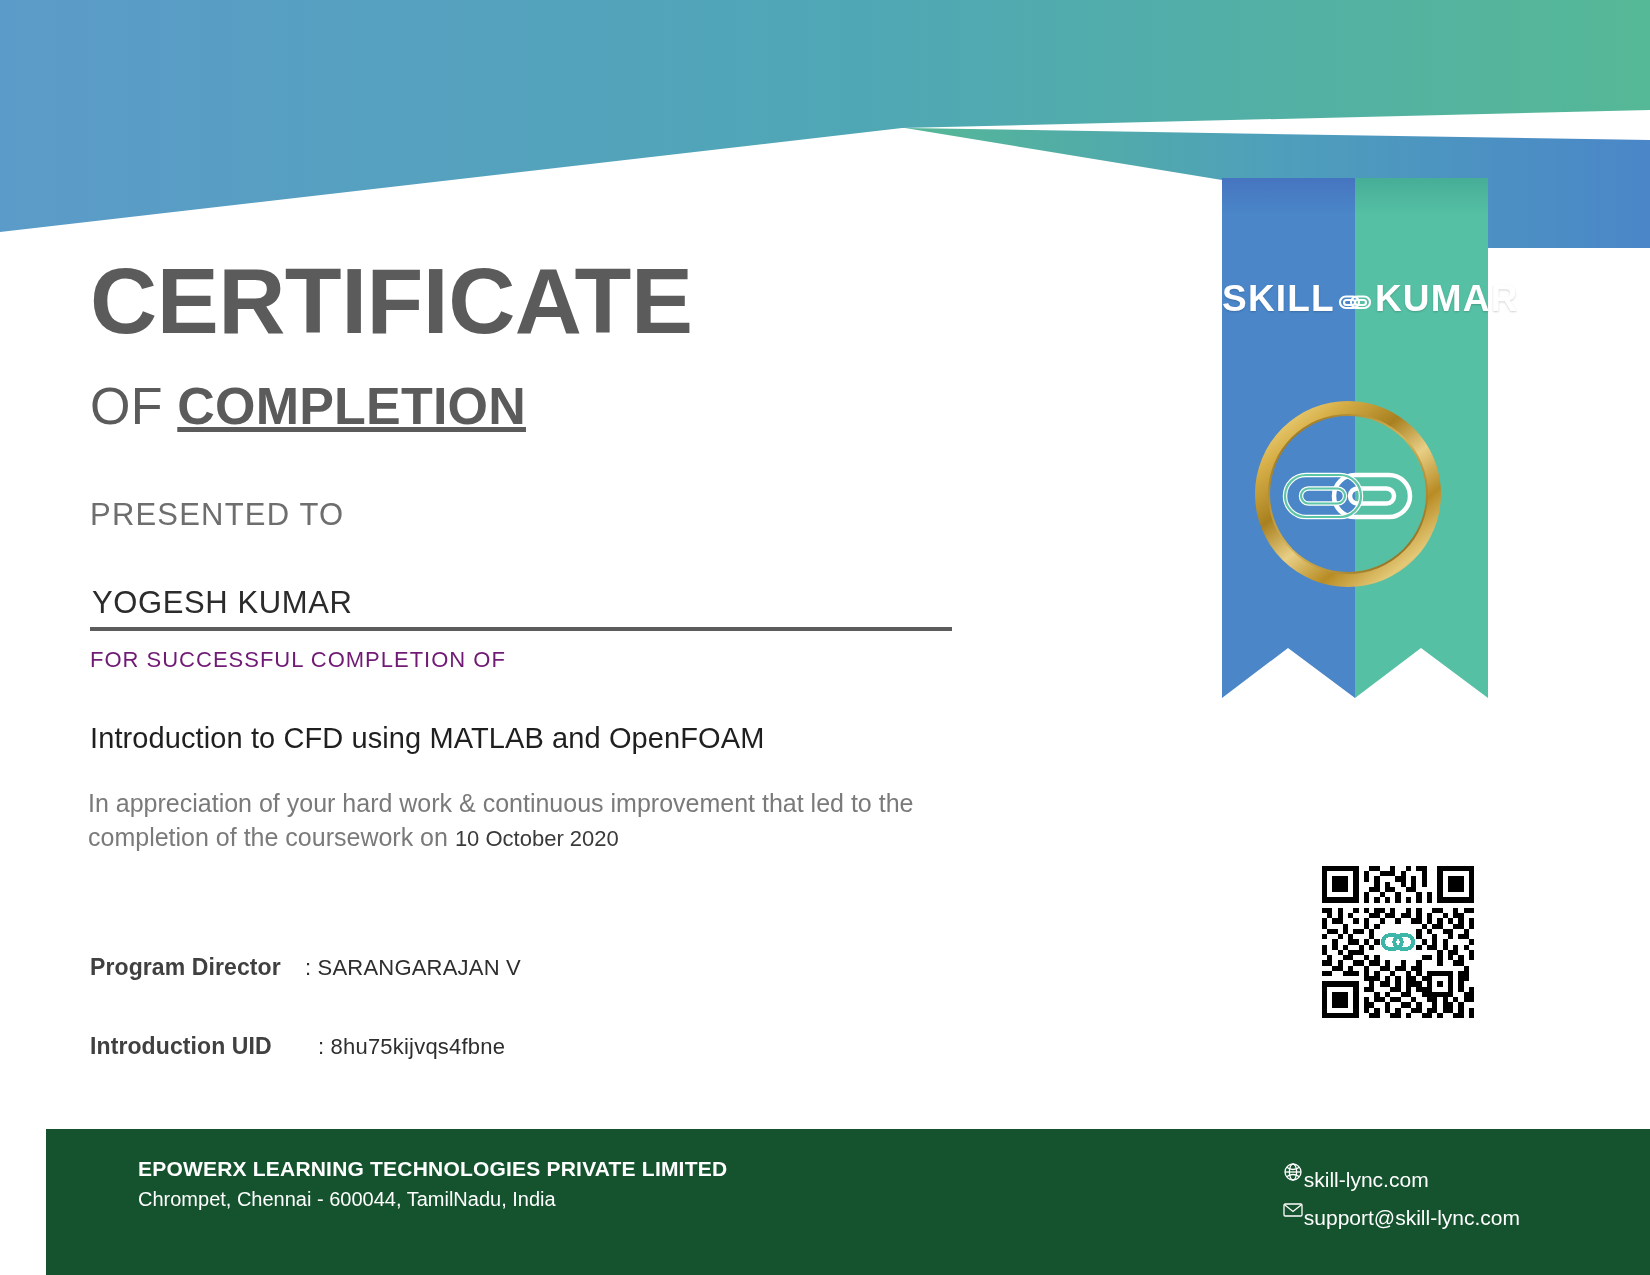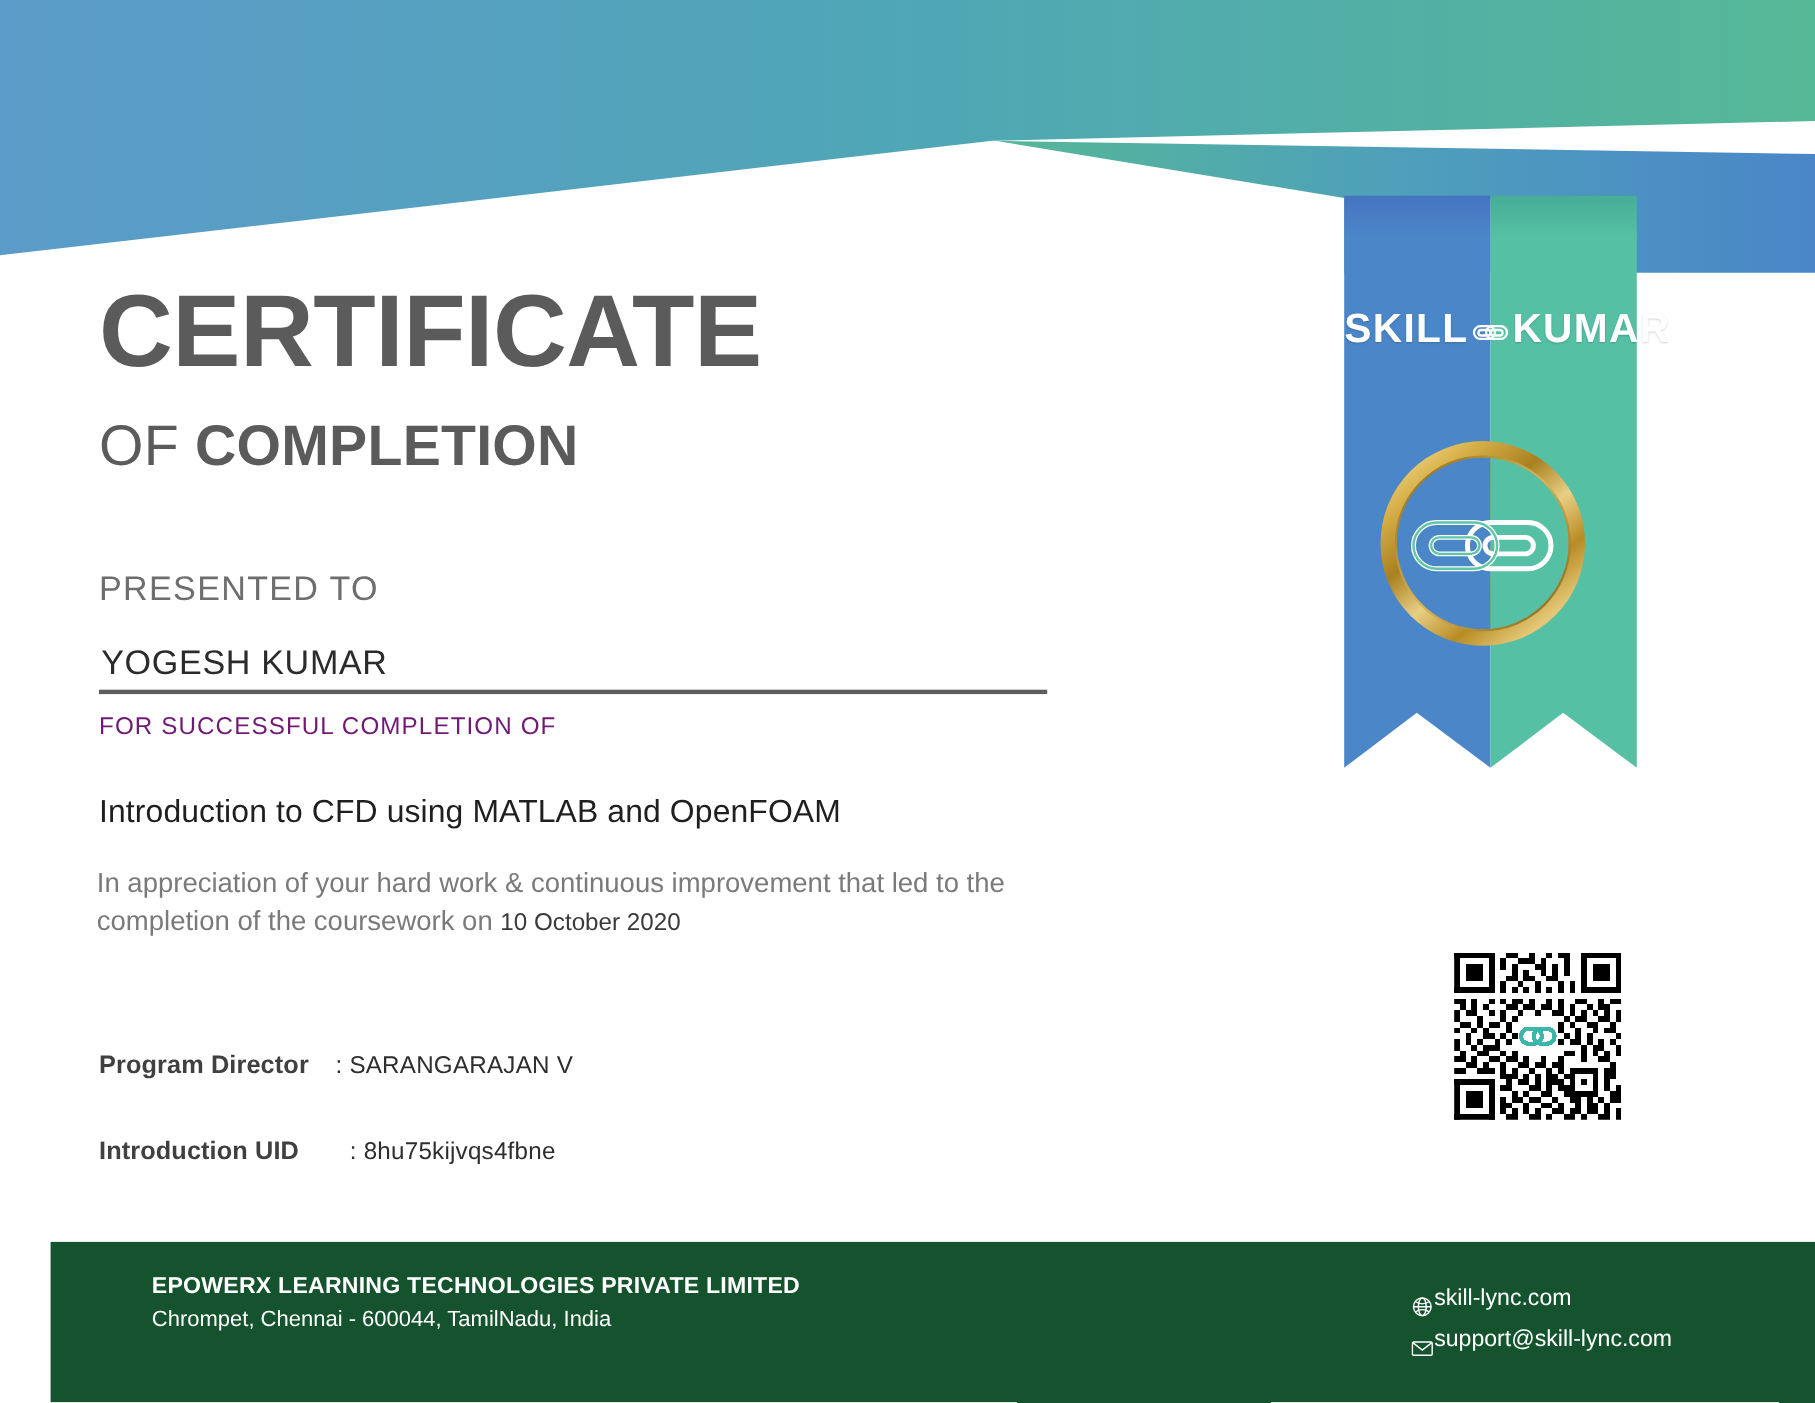--- a/index.html
+++ b/index.html
@@ -71,30 +71,29 @@
   .sub-title {
     position: absolute;
     left: 90px;
     top: 380px;
     font-size: 52px;
     color: #5b5b5b;
     line-height: 1;
     letter-spacing: 0.2px;
   }
   .sub-title .light { font-weight: normal; }
-  .sub-title .bold  { font-weight: bold; }
+  .sub-title .bold  { font-weight: bold; text-decoration: underline; }
 
   .presented-to {
     position: absolute;
     left: 90px;
     top: 497px;
     font-size: 31px;
     color: #6e6e6e;
     letter-spacing: 1.2px;
-    margin-top: 20px;
   }
 
   .recipient-name {
     position: absolute;
     left: 92px;
     top: 585px;
     font-size: 31px;
     color: #2b2b2b;
     letter-spacing: 0.6px;
   }
@@ -207,21 +206,21 @@
     position: absolute;
     right: 176px;
     top: 32px;
     color: #ffffff;
     font-size: 21px;
     line-height: 38px;
     text-align: left;
   }
   .contact-line {
     display: flex;
-    align-items: flex-end;
+    align-items: flex-start;
     white-space: nowrap;
   }
   .contact-line .glyph {
     display: inline-flex;
     width: 22px;
     height: 22px;
     align-items: center;
     justify-content: center;
   }
 </style>

